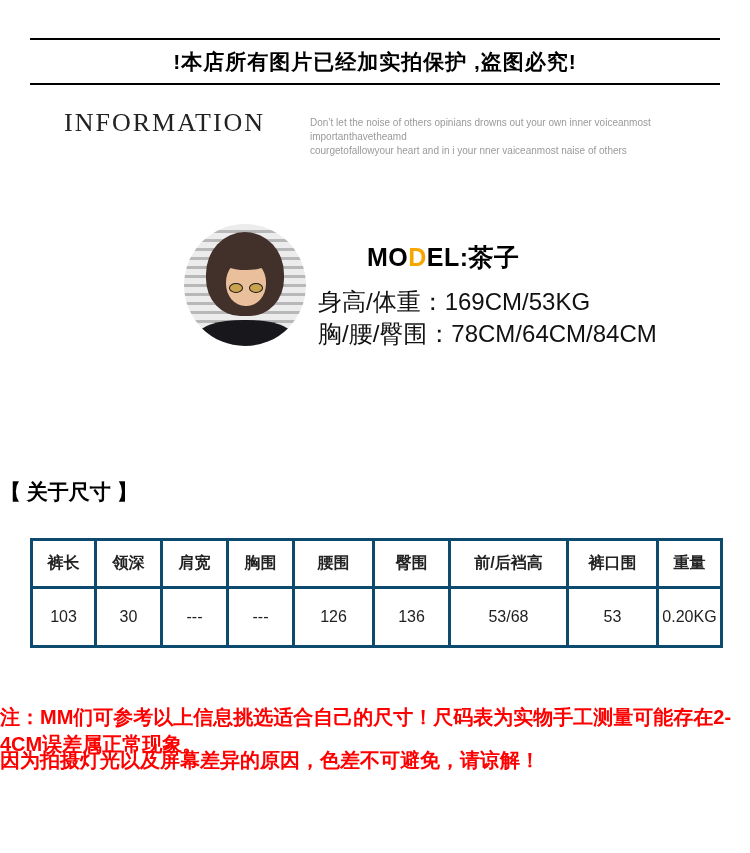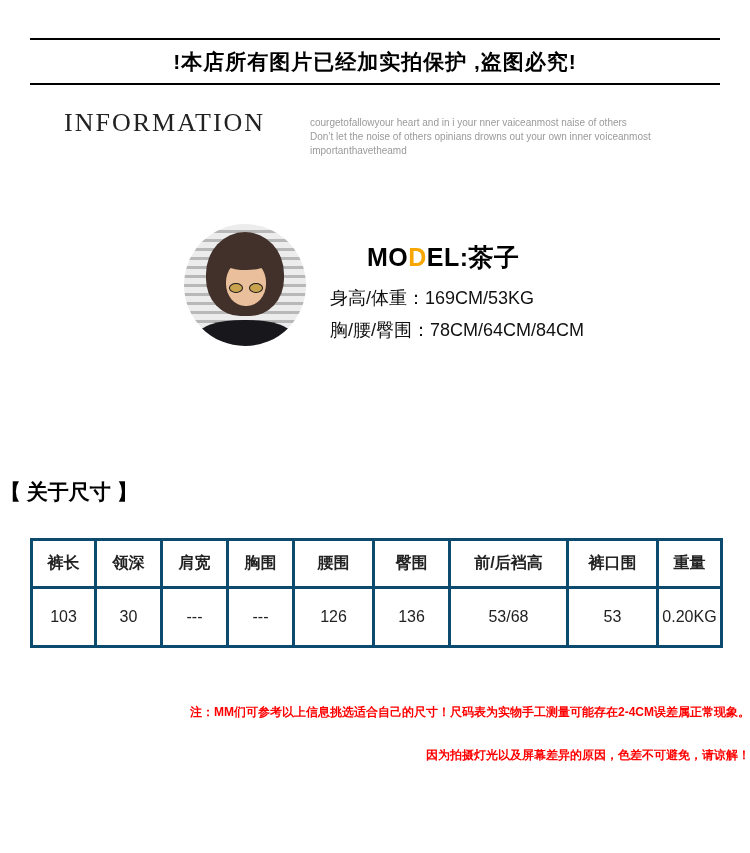--- a/index.html
+++ b/index.html
@@ -37,58 +37,58 @@
   .avatar .fringe { position: absolute; left: 34px; top: 24px; width: 56px; height: 22px; background: #42302a; border-radius: 0 0 55% 55%; }
   .avatar .glasses { position: absolute; left: 45px; top: 59px; width: 34px; height: 10px; }
   .avatar .lens { position: absolute; width: 14px; height: 10px; background: #c9a24e; border: 1px solid #1a1a1a; border-radius: 50%; }
   .avatar .lens-left { left: 0; }
   .avatar .lens-right { right: 0; }
   .avatar .torso { position: absolute; left: 14px; top: 96px; width: 94px; height: 30px; background: #17171c; border-radius: 48% 48% 0 0; }
 
   
   .model-name { position: absolute; top: 241px; left: 330px; font-size: 25px; font-weight: bold; color: #000; letter-spacing: 0.5px; margin-left: 37px; }
   .model-name .hl { color: #f7a600; }
-  .model-line { position: absolute; left: 330px; font-size: 18px; color: #111; }
+  .model-line { position: absolute; left: 318px; font-size: 24px; color: #111; }
   .model-line-1 { top: 286px; }
   .model-line-2 { top: 318px; }
 
   
   .size-title {
     position: absolute; top: 478px; left: 0; width: 750px; 
     font-size: 21px; font-weight: bold; color: #000;
   }
   .size-table {
     position: absolute; top: 538px; left: 30px; width: 690px;
     border-collapse: collapse; table-layout: fixed;
   }
   .size-table th, .size-table td { border: 3px solid #0c4a6e; text-align: center; vertical-align: middle; color: #222; }
   .size-table th { height: 48px; font-size: 16px; font-weight: bold; }
   .size-table td { height: 59px; font-size: 16px; font-weight: normal; margin-top: 41px; }
 
   
   .note {
-    position: absolute; left: 0; width: 750px; text-align: right;
-    color: #fe0000; font-size: 12px; font-weight: bold;
+    position: absolute; left: 0; width: 750px; text-align: left;
+    color: #fe0000; font-size: 20px; font-weight: bold;
   }
   .note-1 { top: 704px; }
   .note-2 { top: 747px; }
 </style>
 </head>
 <body>
 
 <div class="page">
 
   <div class="notice-bar">
     <span class="notice-text">!本店所有图片已经加实拍保护 ,盗图必究!</span>
   </div>
 
   <div class="info-title">INFORMATION</div>
   <div class="info-subtitle">
+    <div>Don’t let the noise of others opinians drowns out your own inner voiceanmost importanthavetheamd</div>
     <div>courgetofallowyour heart and in i your nner vaiceanmost naise of others</div>
-    <div>Don’t let the noise of others opinians drowns out your own inner voiceanmost importanthavetheamd</div>
   </div>
 
   <div class="avatar">
     <div class="hair"></div>
     <div class="face"></div>
     <div class="fringe"></div>
     <div class="glasses">
       <div class="lens lens-left"></div>
       <div class="lens lens-right"></div>
     </div>

